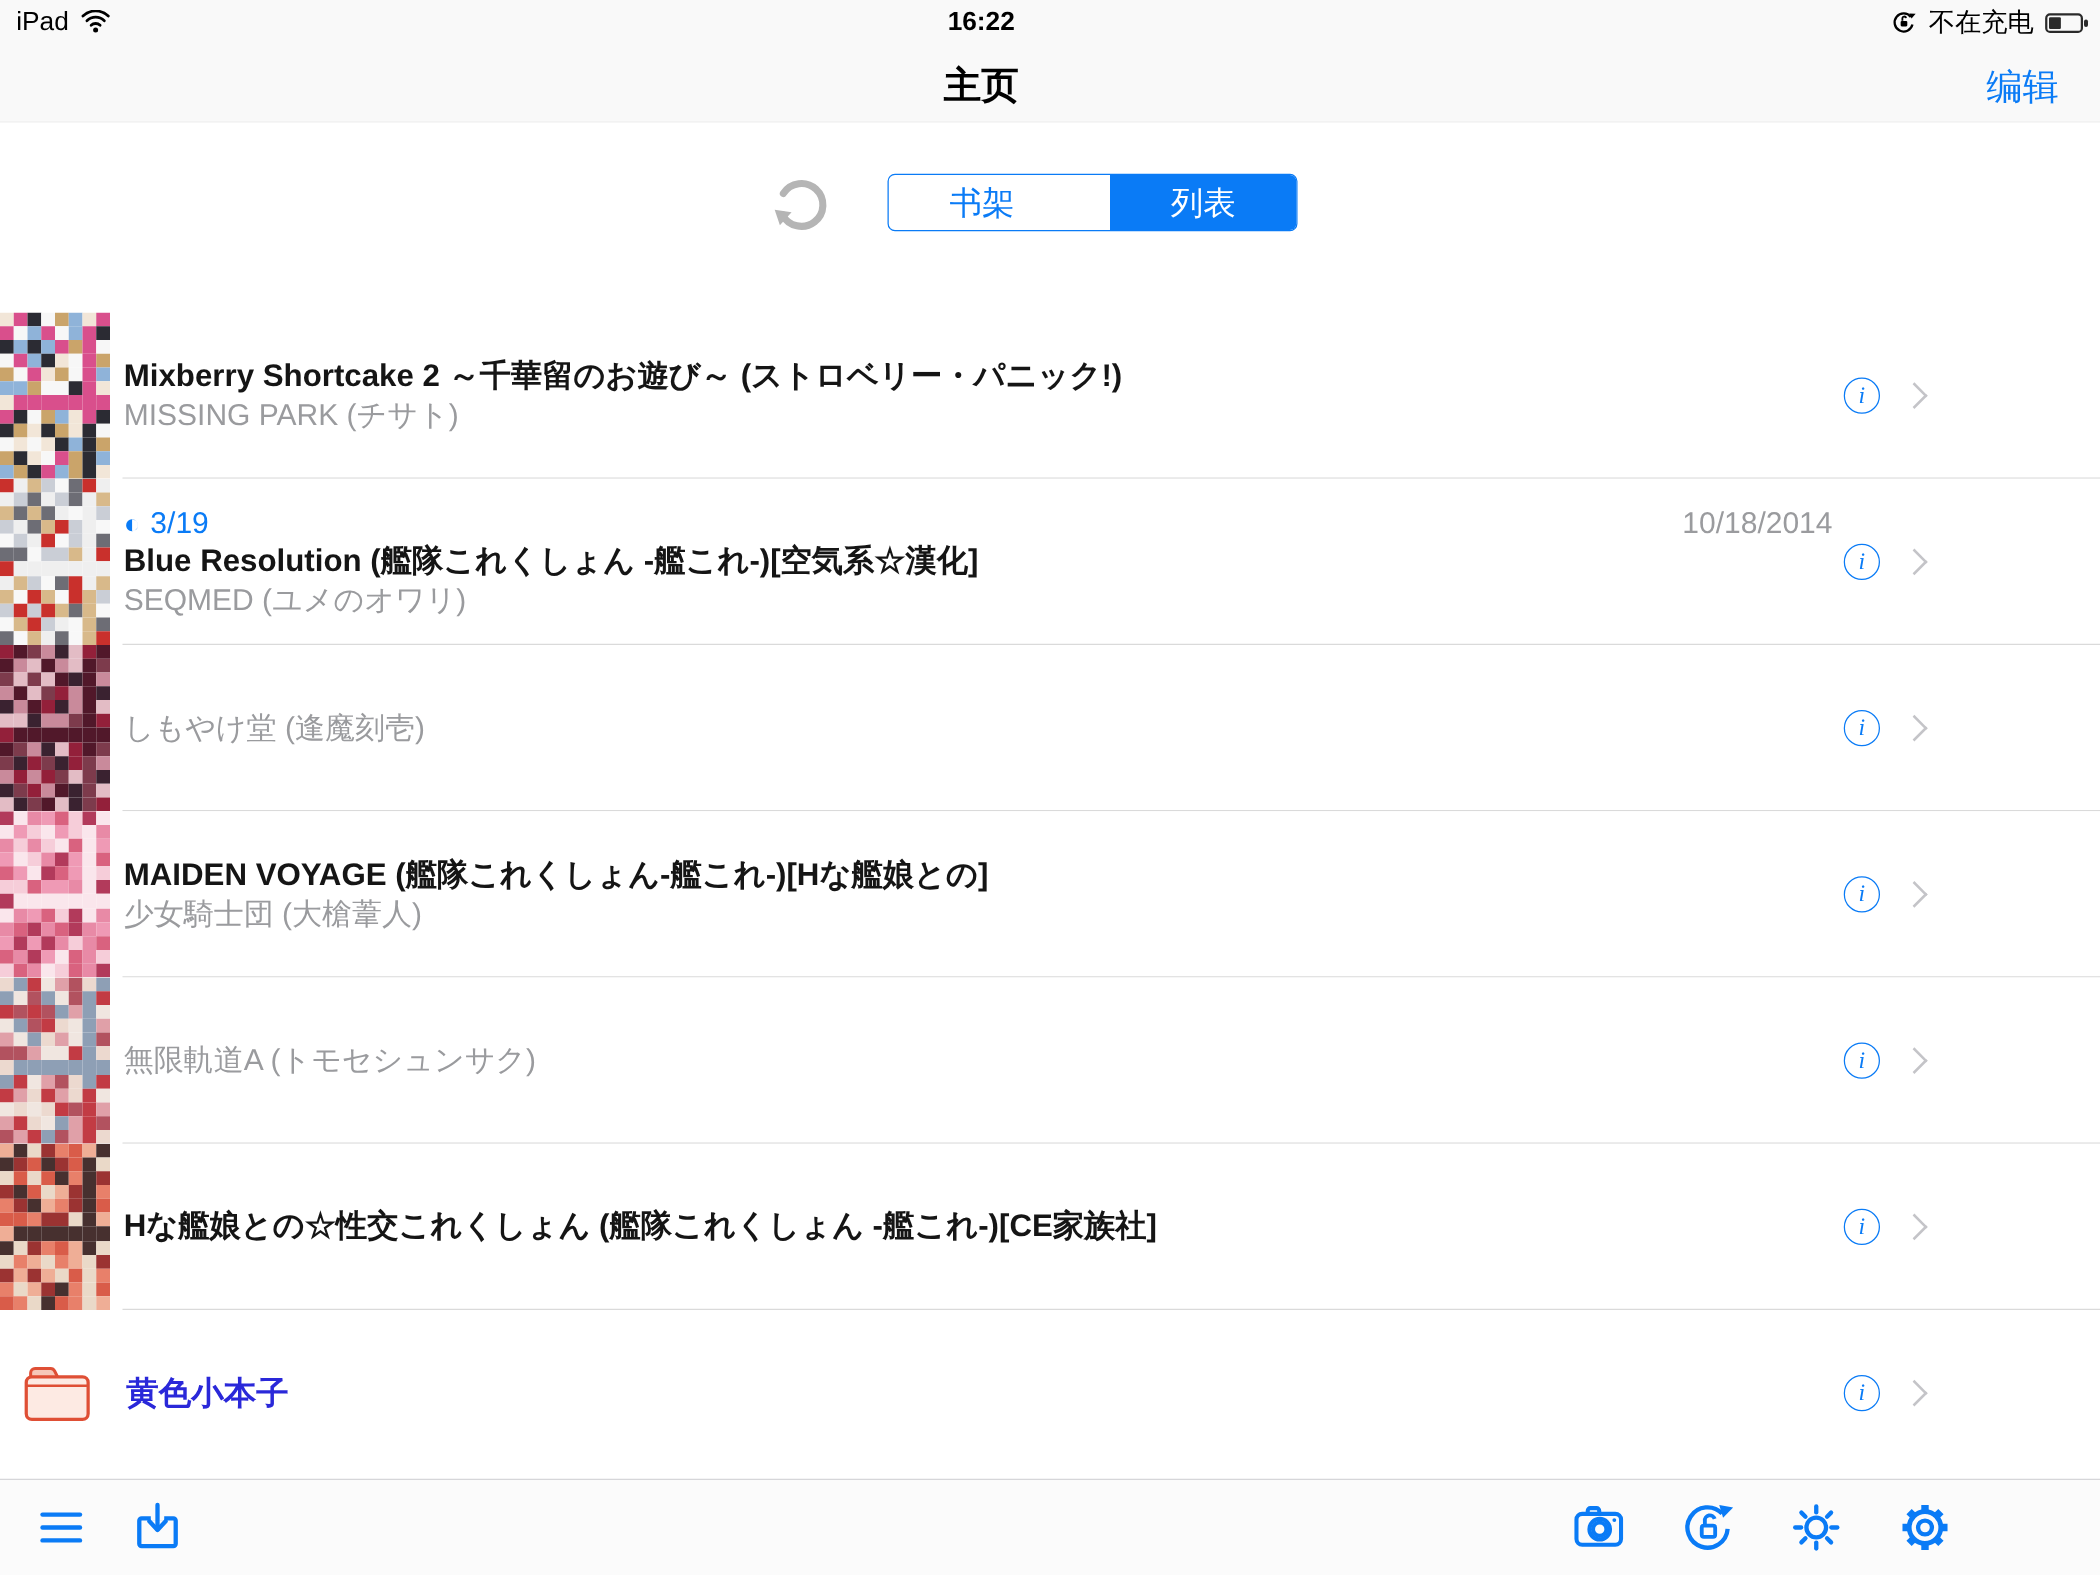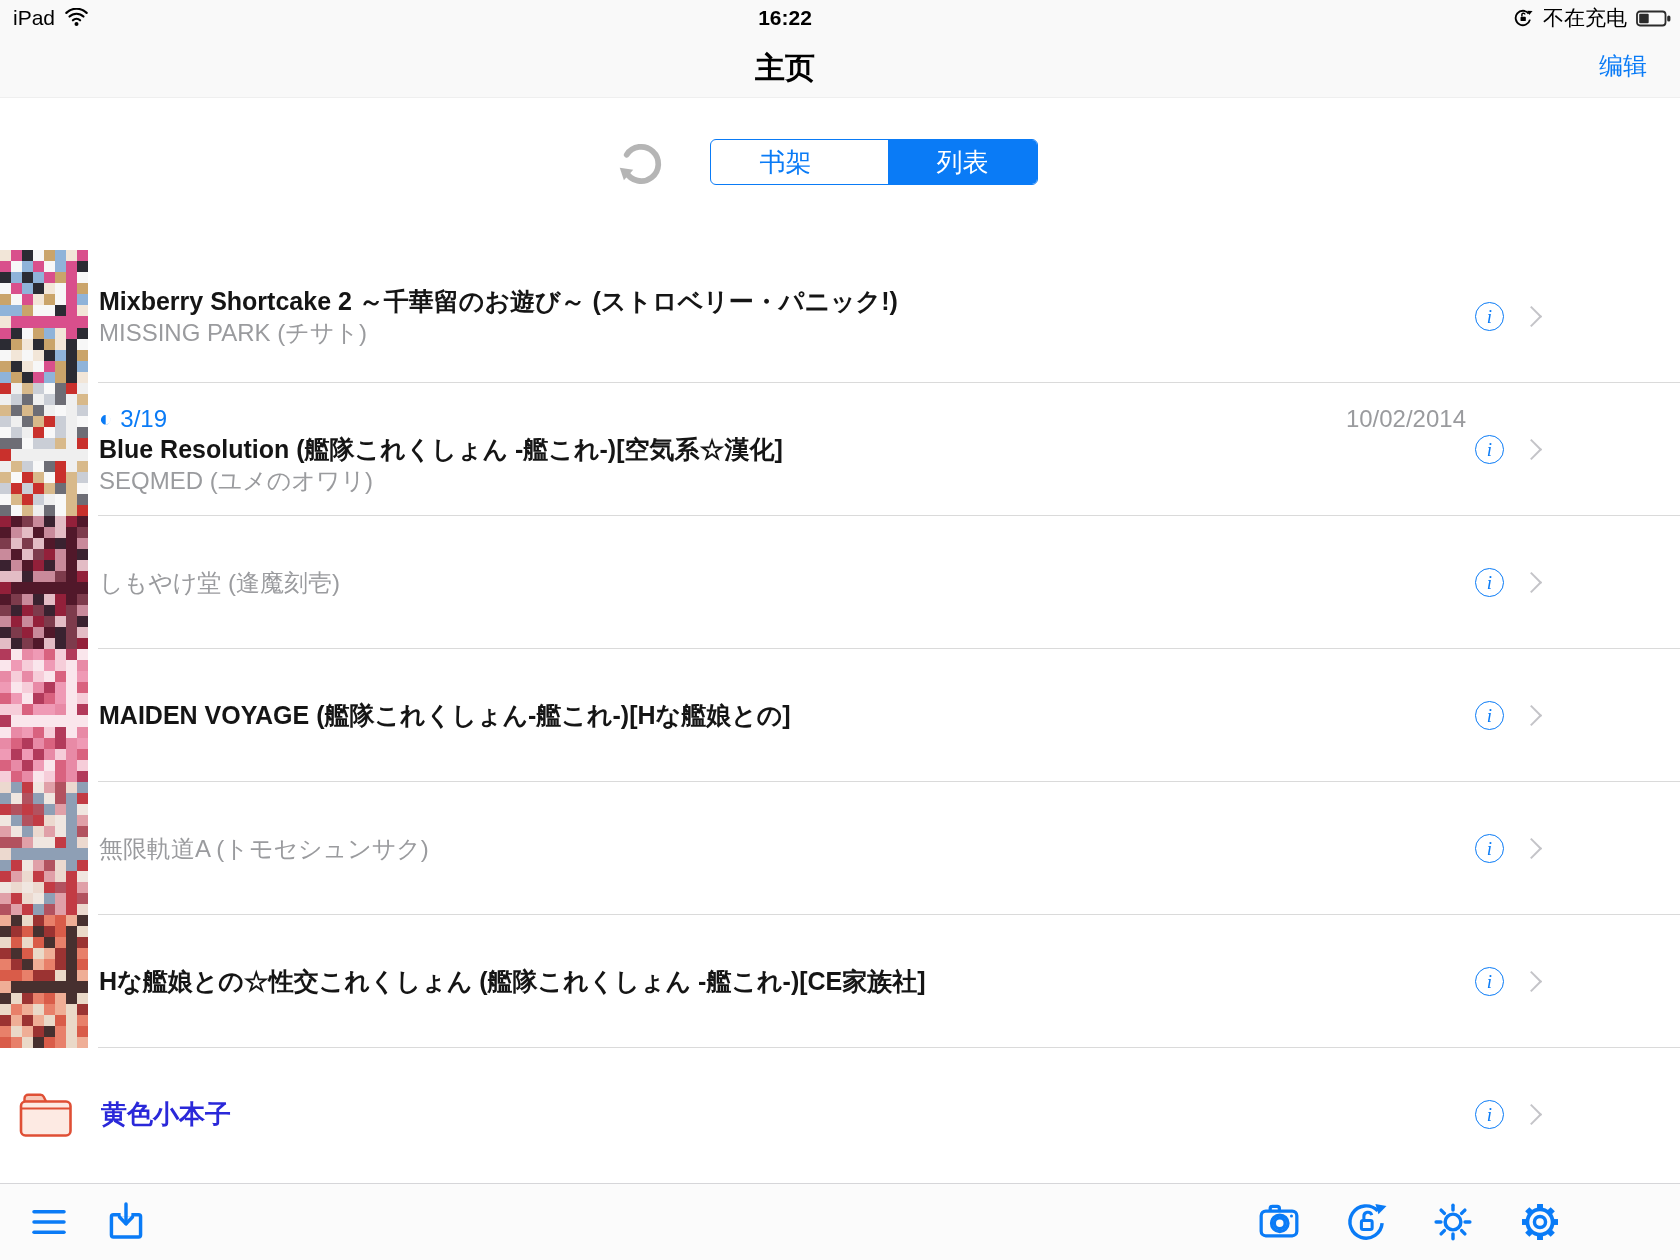--- a/index.html
+++ b/index.html
@@ -12,21 +12,21 @@
   .statusbar{position:absolute;top:0;left:0;width:100%;height:36px;}
   .carrier{position:absolute;left:13px;top:6px;font-size:21px;color:#000;}
   .wifi{position:absolute;left:63px;top:8px;}
   .clock{position:absolute;left:785px;top:6px;transform:translateX(-50%);
     font-size:21px;font-weight:bold;color:#000;}
   .status-right{position:absolute;right:8px;top:4px;display:flex;align-items:center;gap:9px;}
   .charging-text{font-size:21px;color:#000;}
   .navbar{position:absolute;top:36px;left:0;width:100%;height:61px;}
   .page-title{position:absolute;left:785px;top:12px;transform:translateX(-50%);
     font-size:30px;font-weight:600;color:#000;}
-  .edit-btn{position:absolute;right:33px;top:14px;font-size:24px;color:var(--accent);cursor:pointer;}
+  .edit-btn{position:absolute;right:33px;top:14px;font-size:29px;color:var(--accent);cursor:pointer;}
 
   
   .refresh-btn{position:absolute;left:613px;top:135px;width:54px;height:54px;cursor:pointer;}
   .segmented{position:absolute;left:710px;top:139px;width:326px;height:44px;display:flex;
     border:1.5px solid var(--accent);border-radius:6px;overflow:hidden;background:#fff;}
   .segment{flex:1;display:flex;align-items:center;justify-content:center;
     font-size:26px;color:var(--accent);cursor:pointer;}
   .segment.selected{background:var(--accent);color:#fff;margin-left:28px;}
 
   
@@ -328,21 +328,21 @@
           <div style="background: rgb(248, 248, 248);"></div>
           <div style="background: rgb(216, 185, 138);"></div>
           <div style="background: rgb(201, 48, 44);"></div>
         </div>
     <div class="content">
       <div class="meta-line">
         <span class="progress">
           <span class="pglyph">◐</span>
           <span>3/19</span>
         </span>
-        <span class="date">10/02/2014</span>
+        <span class="date">10/18/2014</span>
       </div>
       <div class="title">Blue Resolution (艦隊これくしょん -艦これ-)[空気系☆漢化]</div>
       <div class="subtitle">SEQMED (ユメのオワリ)</div>
     </div>
     <span class="info-btn">
           <i>i</i>
         </span>
     <span class="chevron"></span>
   </div>
       <div class="row">
@@ -548,20 +548,21 @@
           <div style="background: rgb(232, 138, 166);"></div>
           <div style="background: rgb(250, 230, 236);"></div>
           <div style="background: rgb(246, 205, 217);"></div>
           <div style="background: rgb(217, 98, 127);"></div>
           <div style="background: rgb(232, 138, 166);"></div>
           <div style="background: rgb(178, 58, 91);"></div>
         </div>
     <div class="content">
 
       <div class="title">MAIDEN VOYAGE (艦隊これくしょん-艦これ-)[Hな艦娘との]</div>
+      <div class="subtitle">少女騎士団 (大槍葦人)</div>
     </div>
     <span class="info-btn">
           <i>i</i>
         </span>
     <span class="chevron"></span>
   </div>
       <div class="row">
     <div class="thumb">
           <div style="background: rgb(236, 217, 207);"></div>
           <div style="background: rgb(142, 159, 181);"></div>

